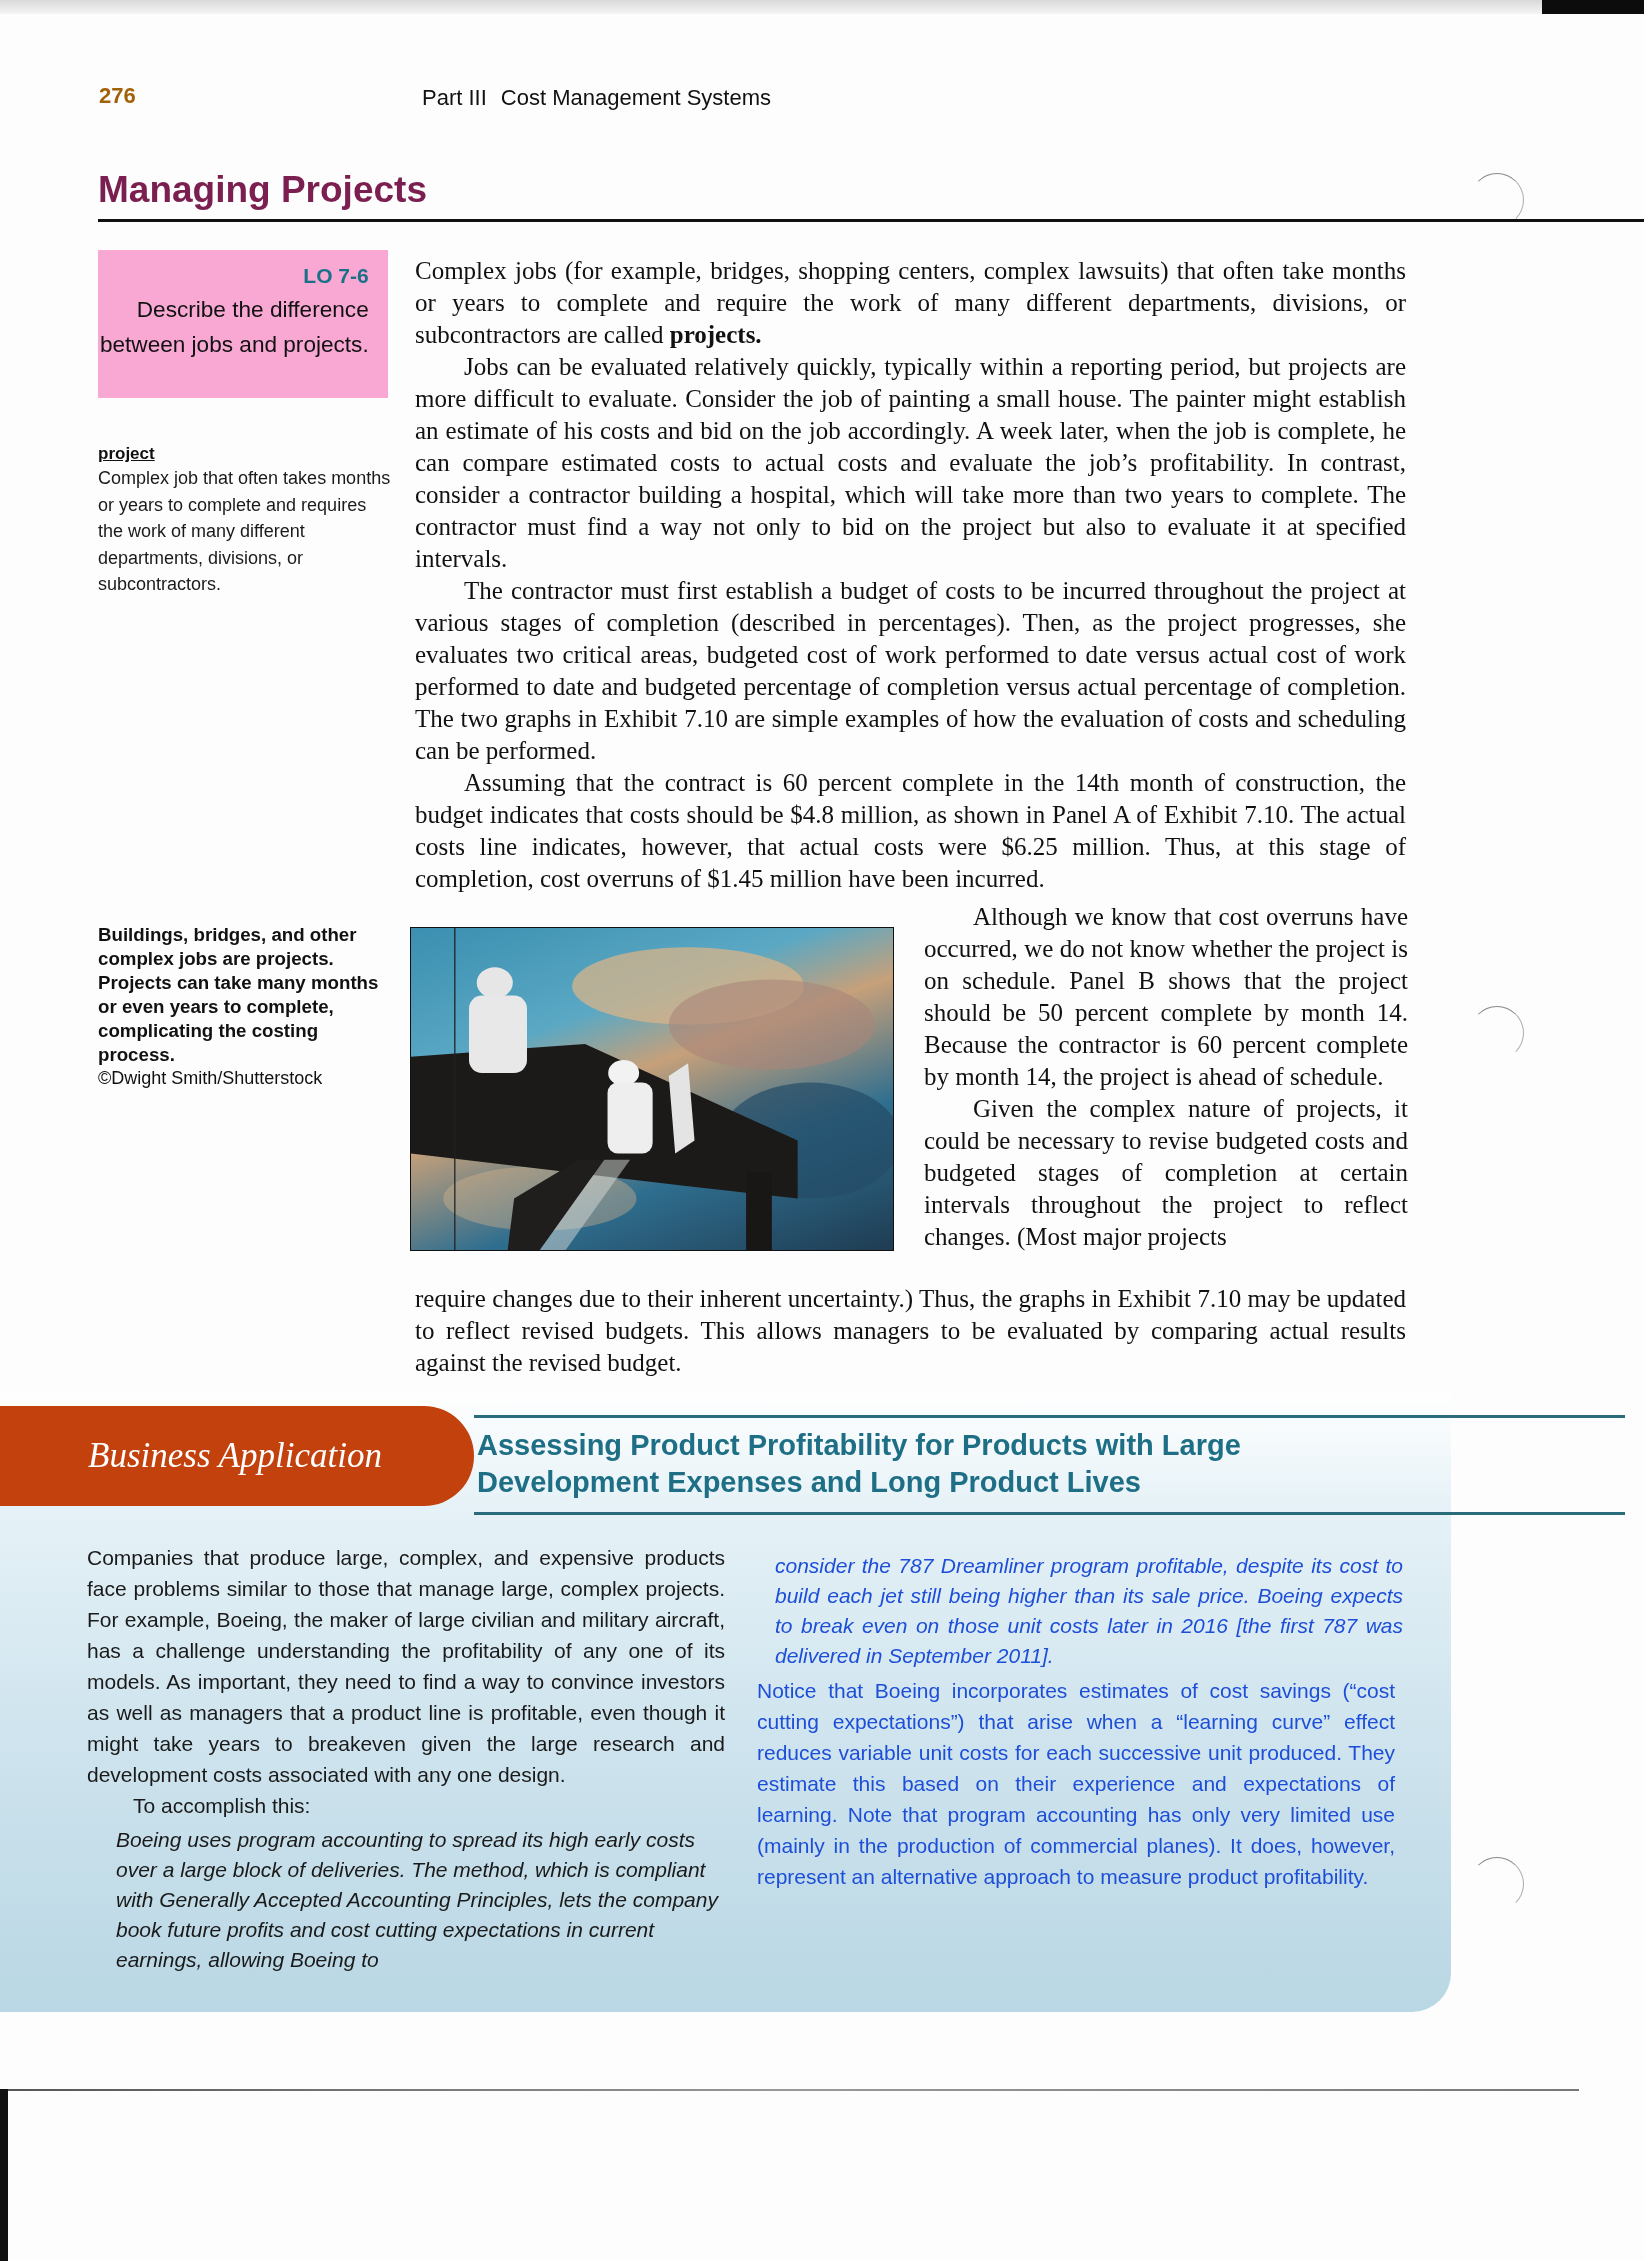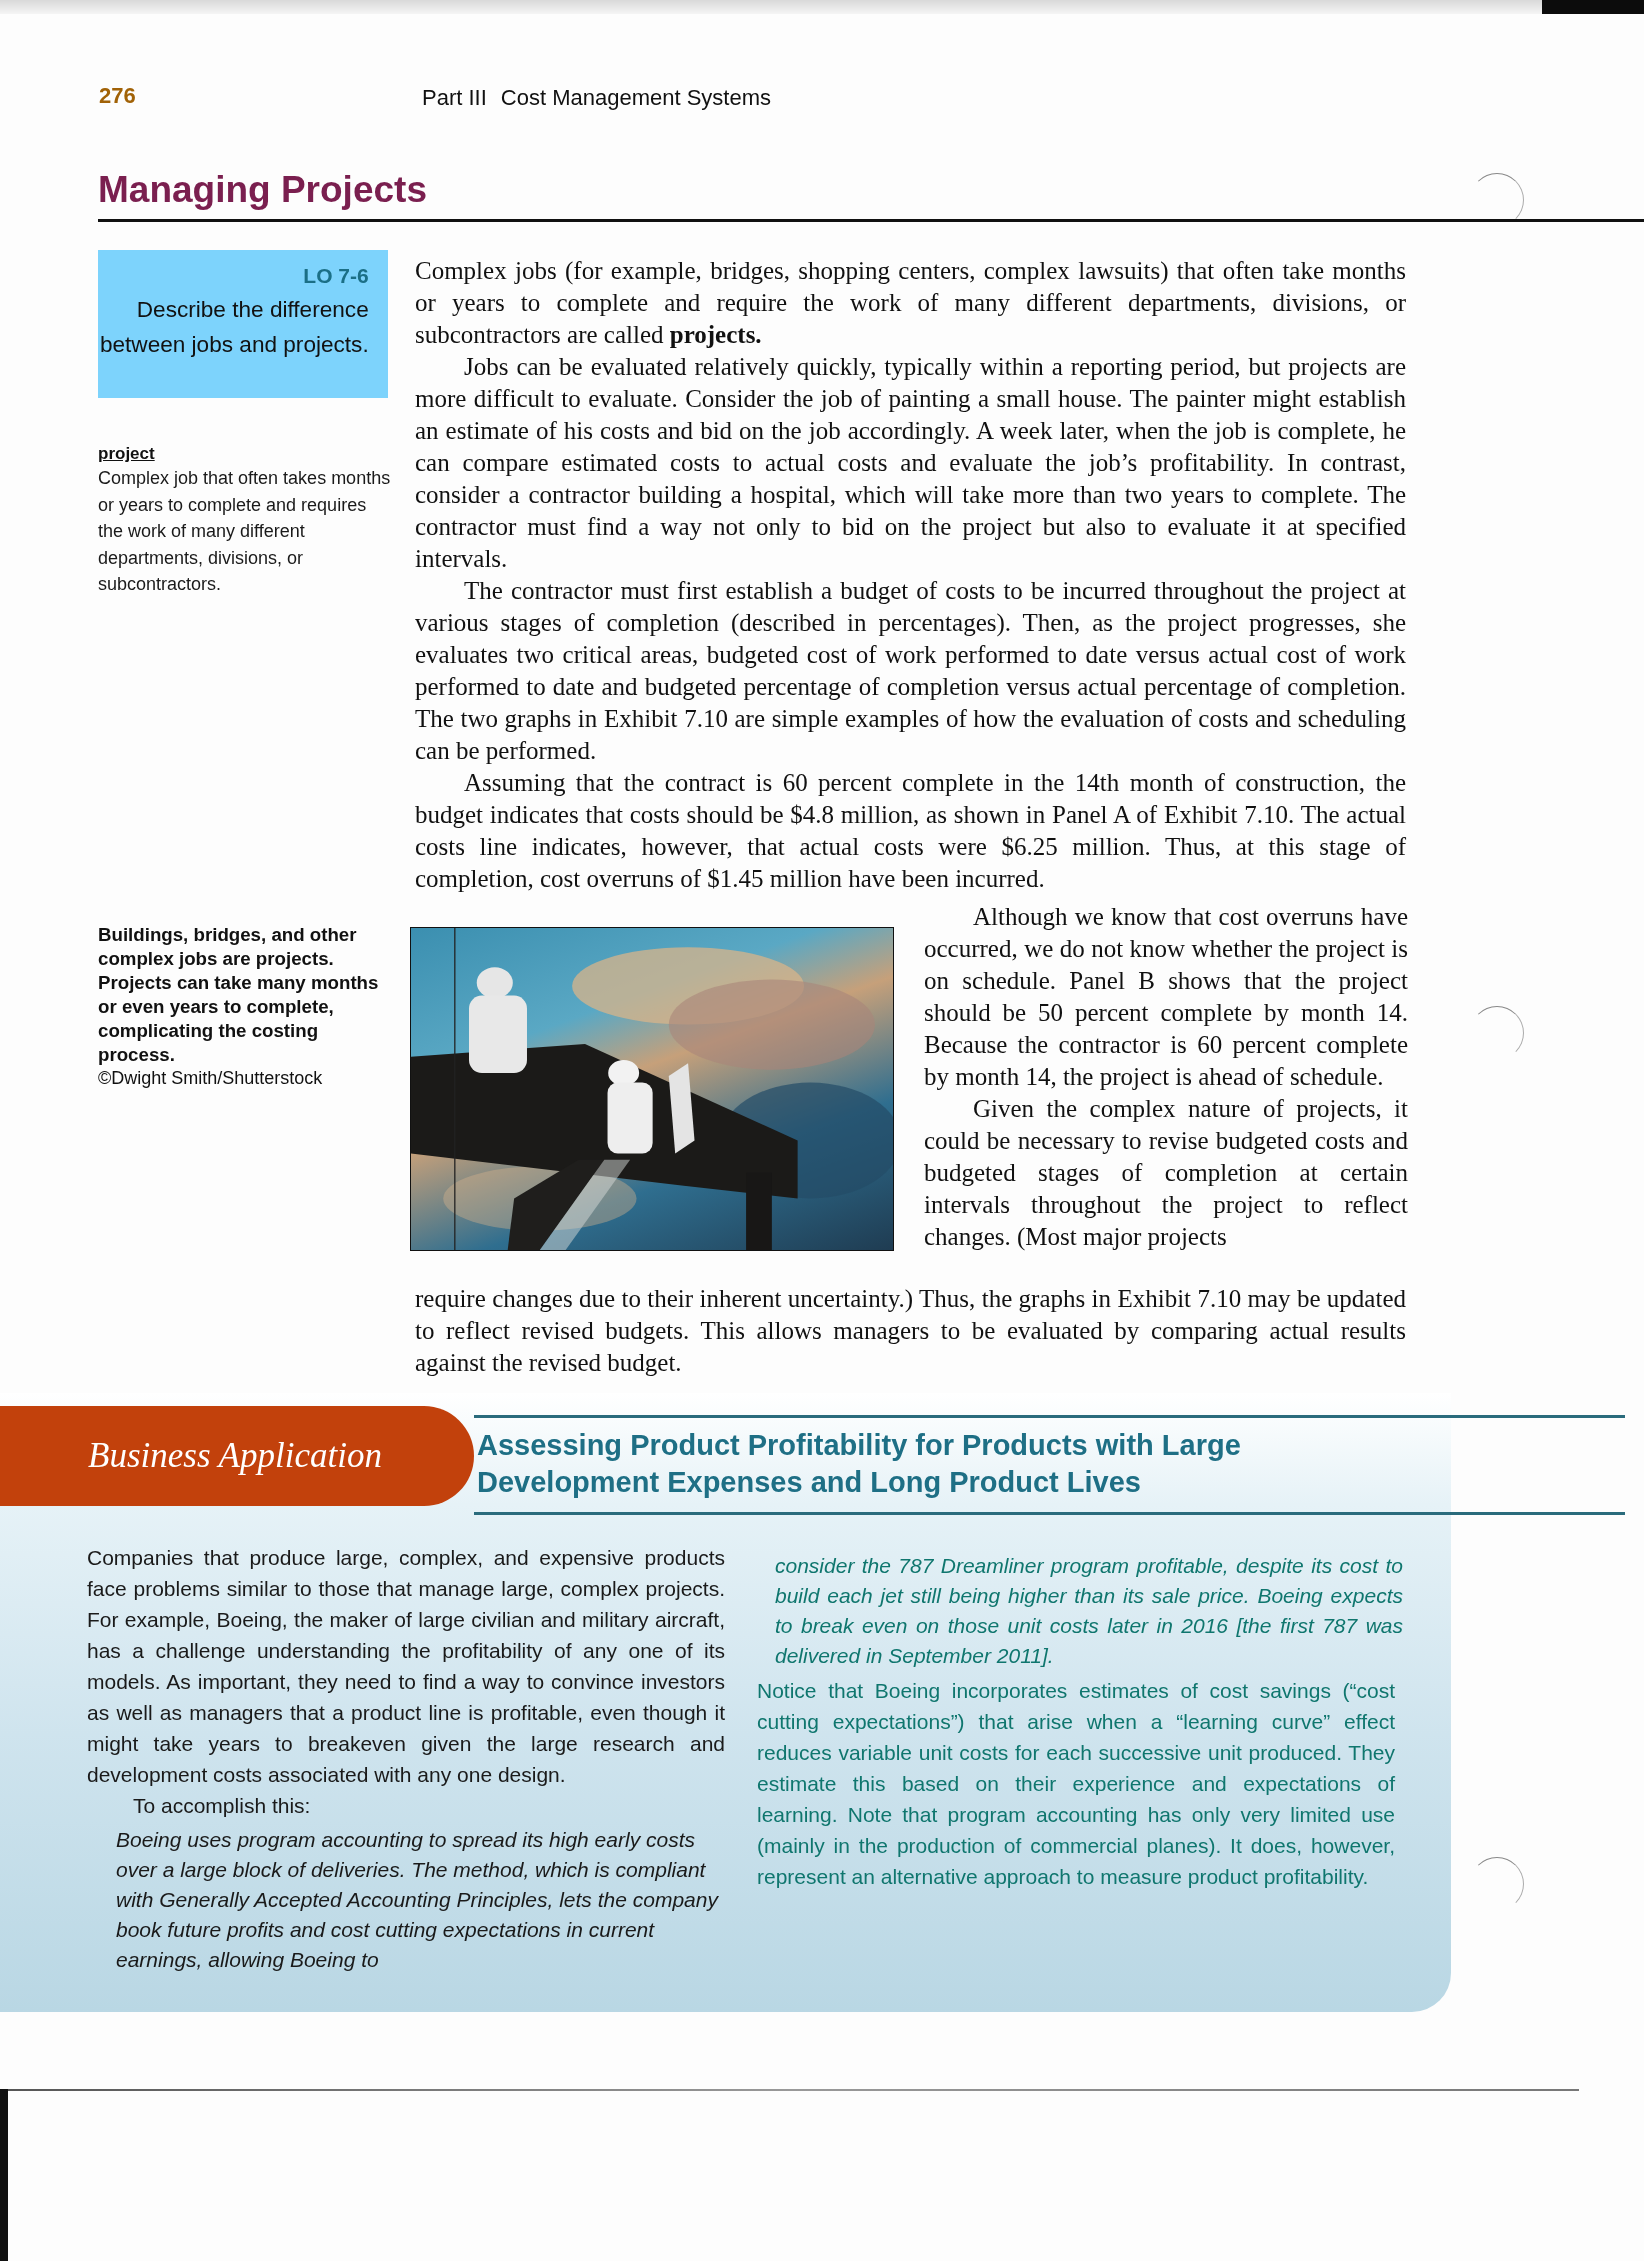--- a/index.html
+++ b/index.html
@@ -15,21 +15,21 @@
   .bottom-rule { position:absolute; left:6.4px; top:2089px; width:1573px; height:1.9px;
                  background:linear-gradient(90deg,#555,#999,#777); }
 
   .page-num { position:absolute; left:99px; top:83px; font-size:22px; font-weight:bold; color:#a16207; }
   .running-head { position:absolute; left:422px; top:85px; font-size:22px; color:#111; }
   .running-head span { margin-right:14px; }
 
   .section-title { position:absolute; left:98px; top:169px; font-size:37px; font-weight:bold; color:#7a1f4f; }
   .section-rule { position:absolute; left:98px; top:219px; width:1546px; height:3.2px; background:#111; }
 
-  .lo-box { position:absolute; left:98px; top:250px; width:290px; height:148px; background:#7dd3fc;
+  .lo-box { position:absolute; left:98px; top:250px; width:290px; height:148px; background:#f9a8d4;
             text-align:right; padding:0 19.3px 0 0; box-sizing:border-box; }
   .lo-code { display:block; margin-top:14px; font-size:21px; font-weight:bold; color:#1b6f86; }
   .lo-text { display:block; margin-top:3.9px; font-size:22.6px; line-height:35px; color:#111; }
 
   .glossary { position:absolute; left:98px; top:444px; width:297px; }
   .gloss-term { font-size:17px; font-weight:bold; color:#111;text-decoration:underline; }
   .gloss-def { font-size:18px; line-height:26.4px; color:#1a1a1a; margin-top:1.3px; }
 
   .caption { position:absolute; left:98px; top:923px; width:293px; }
   .caption-text { font-size:18.7px; font-weight:bold; line-height:24px; color:#111; }
@@ -60,21 +60,21 @@
             border-top-right-radius:52px; border-bottom-right-radius:52px; display:flex; align-items:center; }
   .ba-tab-label { font-family:"Liberation Serif", serif; font-style:italic; font-size:35px; color:#fff; margin-left:88px; }
   .ba-rule-top { position:absolute; left:474px; top:1415px; width:1151px; height:3.2px; background:#2a6b7c; }
   .ba-rule-bot { position:absolute; left:474px; top:1512px; width:1151px; height:3.2px; background:#2a6b7c; }
   .ba-title { position:absolute; left:477px; top:1427px; font-size:29px; font-weight:bold; line-height:37px; color:#1e6f85; }
 
   .ba-left { position:absolute; left:87px; top:1542px; width:638px; font-size:21px; line-height:31px; color:#1a1a1a; }
   .ba-left p { margin:0; text-align:justify; }
   .ba-left p.ind { text-indent:46px; text-align:left; }
   .ba-left .quote { font-style:italic; margin:3.9px 0 0 29px; text-align:left; line-height:30px; }
-  .ba-right { position:absolute; left:749px; top:1551px; width:654px; font-size:21px; line-height:31px; color:#0f766e; }
+  .ba-right { position:absolute; left:749px; top:1551px; width:654px; font-size:21px; line-height:31px; color:#1d4ed8; }
   .ba-right .quote { font-style:italic; margin:0 0 0 26px; line-height:30px; }
   .ba-right p { margin:8px; text-align:justify; }
   .ba-source { margin-top:36px !important; font-size:19.3px; line-height:26.4px; text-align:left !important; }
   .ba-source i { font-style:italic; }
 </style>
 </head>
 <body>
 
 <div class="scan-top"></div>
 <div class="scan-corner"></div>

